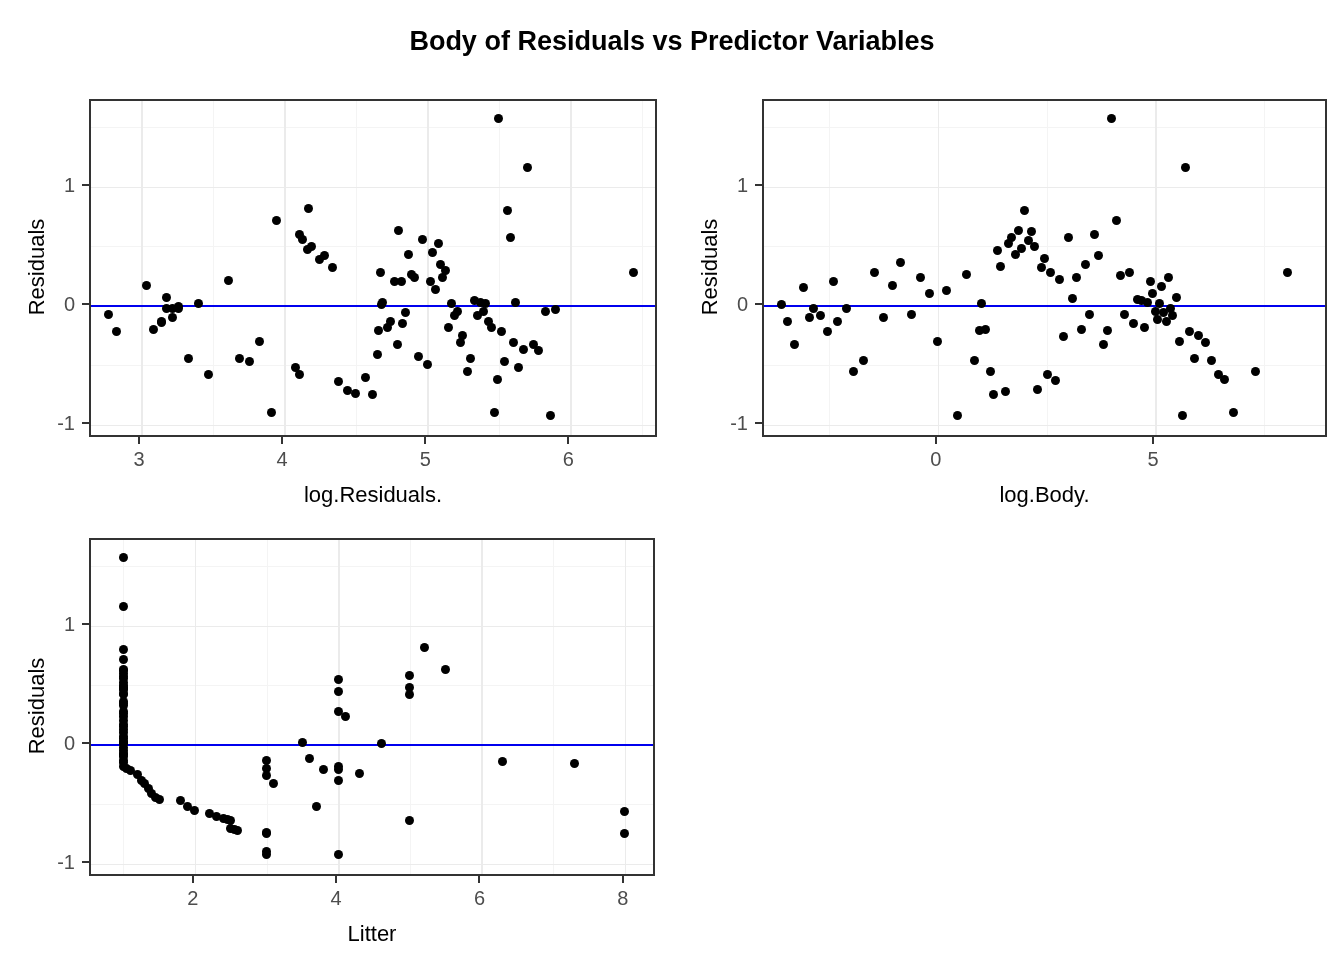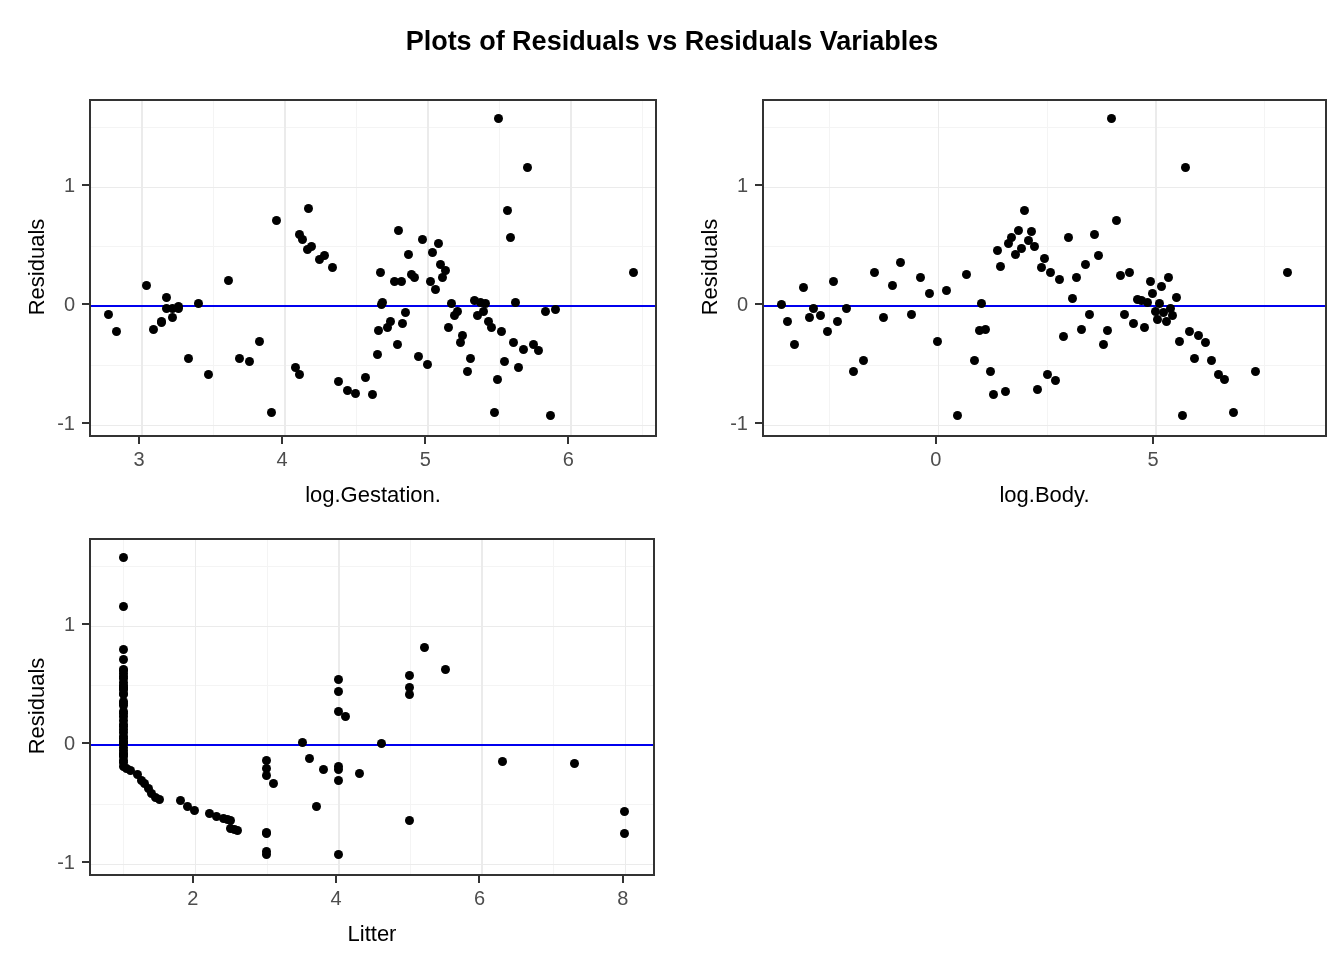--- a/index.html
+++ b/index.html
@@ -112,21 +112,21 @@
     transform-origin: 50% 50%;
     transform: rotate(-90deg);
     text-align: center;
   }
 </style>
 </head>
 <body>
 
 <div id="figure">
 
-  <div class="fig-title">Plots of Residuals vs Residuals Variables</div>
+  <div class="fig-title">Body of Residuals vs Predictor Variables</div>
 
   <div class="panel" id="panel-0">
     <div class="plot-area" id="plot-0" style="left: 89px; top: 99px; width: 568px; height: 338px;">
         <div class="gridline-minor grid-v" style="left: 121.612px;"></div>
         <div class="gridline-minor grid-v" style="left: 264.685px;"></div>
         <div class="gridline-minor grid-v" style="left: 407.758px;"></div>
         <div class="gridline-minor grid-v" style="left: 550.831px;"></div>
         <div class="gridline-minor grid-h" style="top: 264.211px;"></div>
         <div class="gridline-minor grid-h" style="top: 145.197px;"></div>
         <div class="gridline-minor grid-h" style="top: 26.1831px;"></div>
@@ -227,21 +227,21 @@
         <div class="pt" style="left: 427.788px; top: 266.592px;"></div>
         <div class="pt" style="left: 432.081px; top: 248.739px;"></div>
         <div class="pt" style="left: 436.373px; top: 66.6479px;"></div>
         <div class="pt" style="left: 442.096px; top: 243.979px;"></div>
         <div class="pt" style="left: 447.819px; top: 249.93px;"></div>
         <div class="pt" style="left: 454.972px; top: 210.655px;"></div>
         <div class="pt" style="left: 459.264px; top: 314.197px;"></div>
         <div class="pt" style="left: 464.987px; top: 208.275px;"></div>
         <div class="pt" style="left: 542.247px; top: 171.38px;"></div>
       </div>
-    <div class="axis-title-x" id="xtitle-0" style="left: 89px; width: 568px; top: 482px;">log.Gestation.</div>
+    <div class="axis-title-x" id="xtitle-0" style="left: 89px; width: 568px; top: 482px;">log.Residuals.</div>
     <div class="axis-title-y" id="ytitle-0" style="width: 338px; left: -132px; top: 254px;">Residuals</div>
   <div class="tick-mark-x" style="left: 138.076px; top: 437px;"></div>
       <div class="tick-label-x" style="left: 139.076px; top: 448px;">3</div>
       <div class="tick-mark-x" style="left: 281.149px; top: 437px;"></div>
       <div class="tick-label-x" style="left: 282.149px; top: 448px;">4</div>
       <div class="tick-mark-x" style="left: 424.222px; top: 437px;"></div>
       <div class="tick-label-x" style="left: 425.222px; top: 448px;">5</div>
       <div class="tick-mark-x" style="left: 567.295px; top: 437px;"></div>
       <div class="tick-label-x" style="left: 568.295px; top: 448px;">6</div>
       <div class="tick-mark-y" style="left: 82px; top: 421.718px;"></div>

